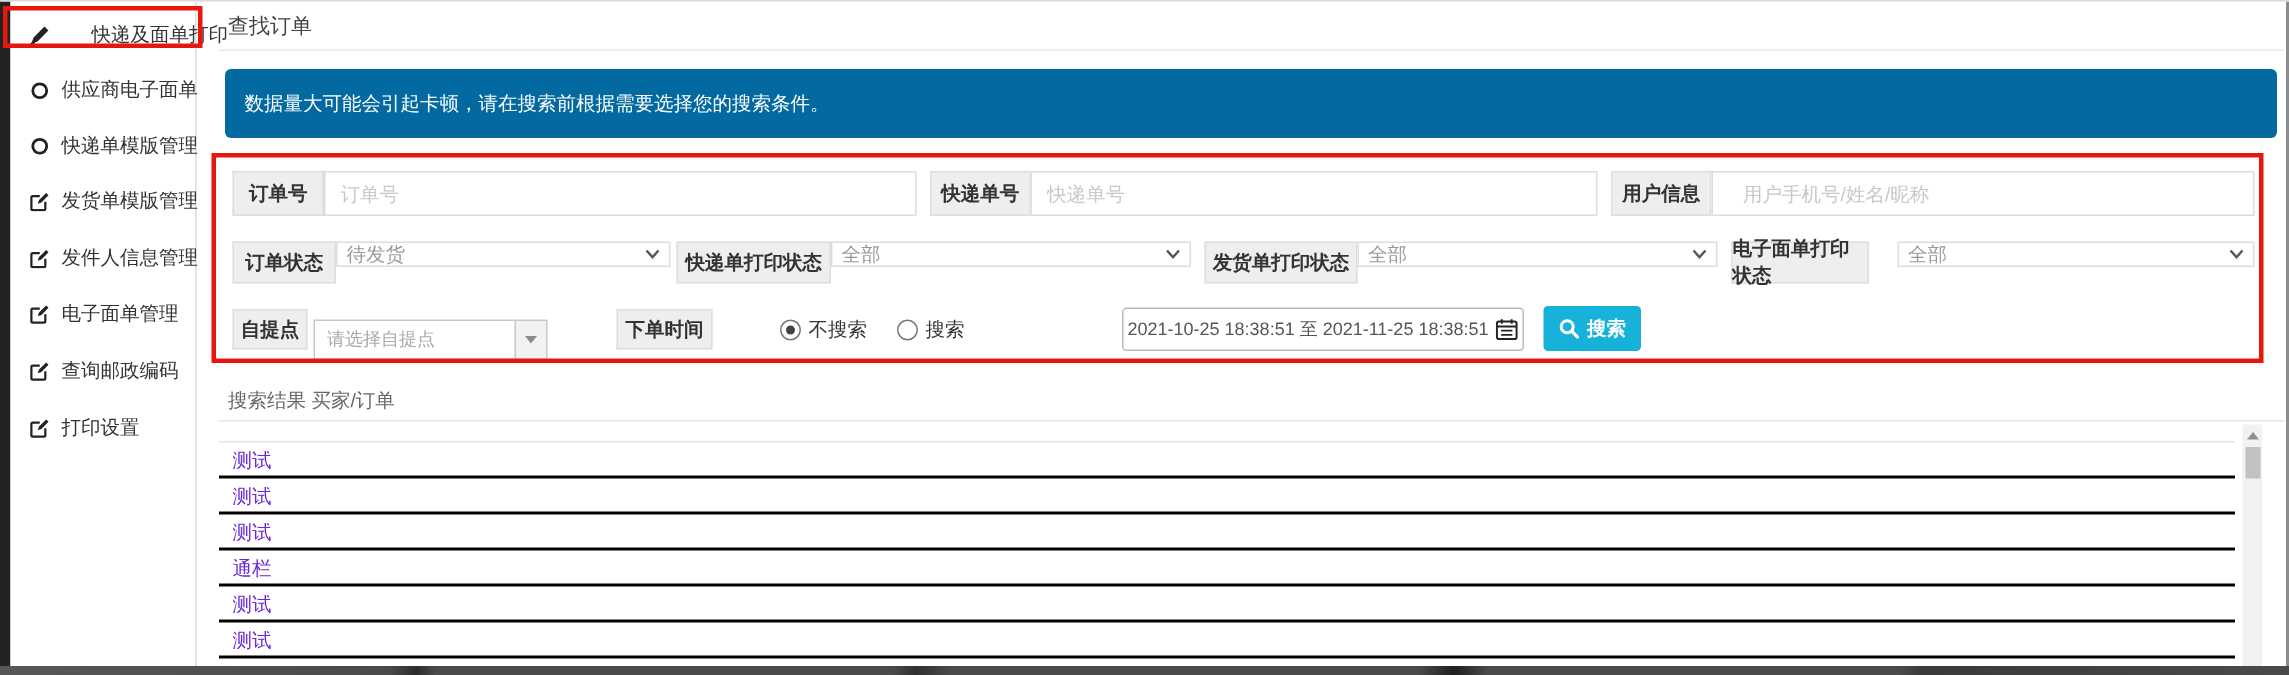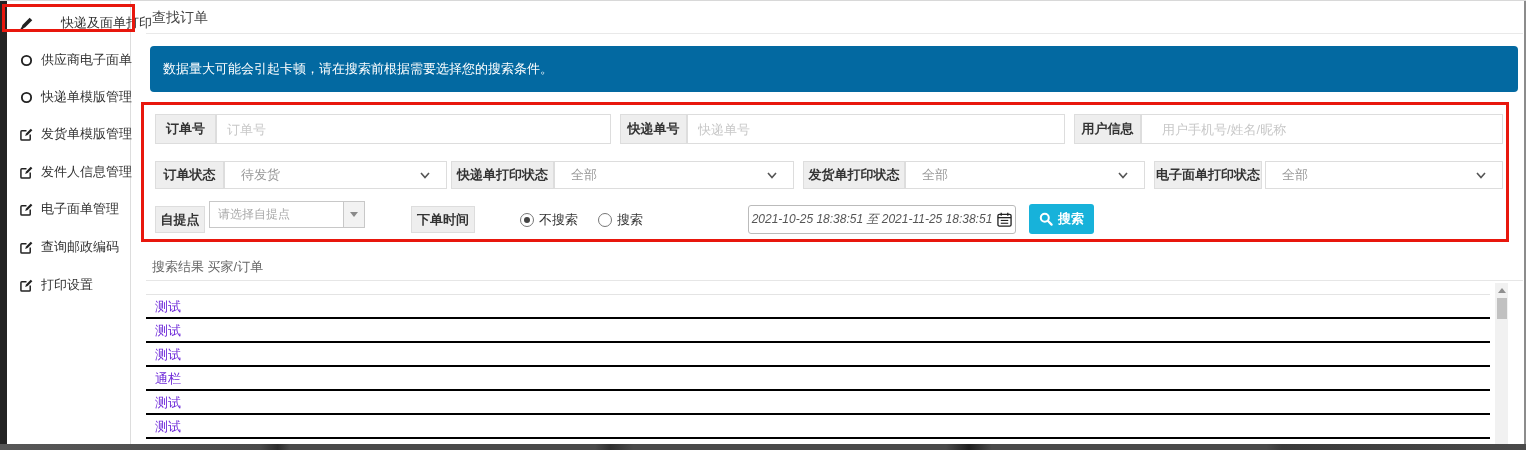--- a/index.html
+++ b/index.html
@@ -34,38 +34,38 @@
   .alert { left:150px; top:45px; width:1368px; height:46px; border-radius:4px;
     color:#fff; display:flex; align-items:center; padding-left:13px; font-size:13px; }
 
   
   .lbl { position:absolute; height:30px; background:#eeeeee; border:1px solid #dddddd;
     color:#333; font-weight:bold; display:flex; align-items:center; justify-content:center; font-size:13px; }
   .inp { position:absolute; height:30px; border:1px solid #dddddd; background:#fff;
     font-size:13px; color:#555; padding:0 10px; outline:none;
     font-family:"Liberation Sans","DejaVu Sans",sans-serif; }
   .inp::placeholder { color:#c8c8c8; opacity:1; }
-  .sel { position:absolute; height:28px; border:1px solid #dddddd; background:#fff;
-    display:flex; align-items:center; padding:0 16px; color:#999; font-size:13px; cursor:pointer; }
+  .sel { position:absolute; height:17px; border:1px solid #dddddd; background:#fff;
+    display:flex; align-items:center; padding:0 6px; color:#999; font-size:13px; cursor:pointer; }
   .sel .chev { margin-left:auto; display:flex; align-items:center; }
   .r2 { height:28px !important; }
   .r3lbl { height:27px !important; }
 
   .combo { position:absolute; height:27px; border:1px solid #c8c8c8; background:#fff; display:flex; cursor:pointer; }
   .combo-text { flex:1; display:flex; align-items:center; padding-left:8px; color:#aaa; font-size:12px; }
   .combo-arrow { width:21px; background:#f2f2f2; border-left:1px solid #c8c8c8; display:flex; align-items:center; justify-content:center; }
   .tri-down { width:0; height:0; border-left:4px solid transparent; border-right:4px solid transparent; border-top:5px solid #8a8a8a; }
 
   .radio-group { position:absolute; height:27px; display:flex; align-items:center; gap:20px; }
   .radio-opt { display:flex; align-items:center; gap:5px; cursor:pointer; color:#333; font-size:13px; }
   .radio { width:14px; height:14px; border-radius:50%; border:1px solid #777; background:#fff; position:relative; flex:0 0 14px; }
   .radio.on::after { content:""; position:absolute; left:3px; top:3px; width:6px; height:6px; border-radius:50%; background:#444; }
 
   .datebox { position:absolute; height:29px; border:1px solid #bbbbbb; border-radius:3px; background:#fff;
-    display:flex; align-items:center; justify-content:center; gap:5px; color:#555; font-size:12px; cursor:pointer;font-style:italic; }
+    display:flex; align-items:center; justify-content:center; gap:5px; color:#555; font-size:12px; cursor:pointer; }
 
   .search-btn { position:absolute; height:30px; border:none; border-radius:3px; color:#fff;
     display:flex; align-items:center; justify-content:center; gap:5px; font-size:13px; font-weight:bold; cursor:pointer;
     font-family:"Liberation Sans","DejaVu Sans",sans-serif; }
 
   
   .results-title { left:152px; top:257px; color:#666; font-size:13px; }
   .res-line { left:146px; top:279px; width:1377px; height:1px; background:#e6e6e6; }
   .list { left:146px; top:293px; width:1344px; border-top:1px solid #e4e4e4; }
   .list-row { height:24px; line-height:23px; padding-left:9px; color:#6d28d9; font-size:13px;
@@ -197,32 +197,32 @@
   </div>
   <div class="lbl r2" style="left:803px;top:160px;width:102px;">发货单打印状态</div>
   <div class="sel" style="left:905px;top:160px;width:240px;">
     <span>全部</span>
     <span class="chev">
         <svg width="10" height="7" viewBox="0 0 10 7">
           <polyline points="1,1 5,5.5 9,1" fill="none" stroke="#555" stroke-width="1.6"></polyline>
         </svg>
       </span>
   </div>
-  <div class="lbl r2" style="left:1154px;top:160px;width:108px;">电子面单打印状态</div>
+  <div class="lbl r2" style="left:1154px;top:160px;width:92px;">电子面单打印状态</div>
   <div class="sel" style="left:1265px;top:160px;width:238px;">
     <span>全部</span>
     <span class="chev">
         <svg width="10" height="7" viewBox="0 0 10 7">
           <polyline points="1,1 5,5.5 9,1" fill="none" stroke="#555" stroke-width="1.6"></polyline>
         </svg>
       </span>
   </div>
 
   <div class="lbl r3lbl" style="left:155px;top:205px;width:50px;">自提点</div>
-  <div class="combo" style="left:209px;top:200px;width:156px;">
+  <div class="combo" style="left:209px;top:212px;width:156px;">
     <span class="combo-text">请选择自提点</span>
     <span class="combo-arrow">
         <span class="tri-down"></span>
       </span>
   </div>
   <div class="lbl r3lbl" style="left:411px;top:205px;width:64px;">下单时间</div>
   <div class="radio-group" style="left:520px;top:205px;">
     <span class="radio-opt">
       <span class="radio on"></span>
       <span>不搜索</span>

